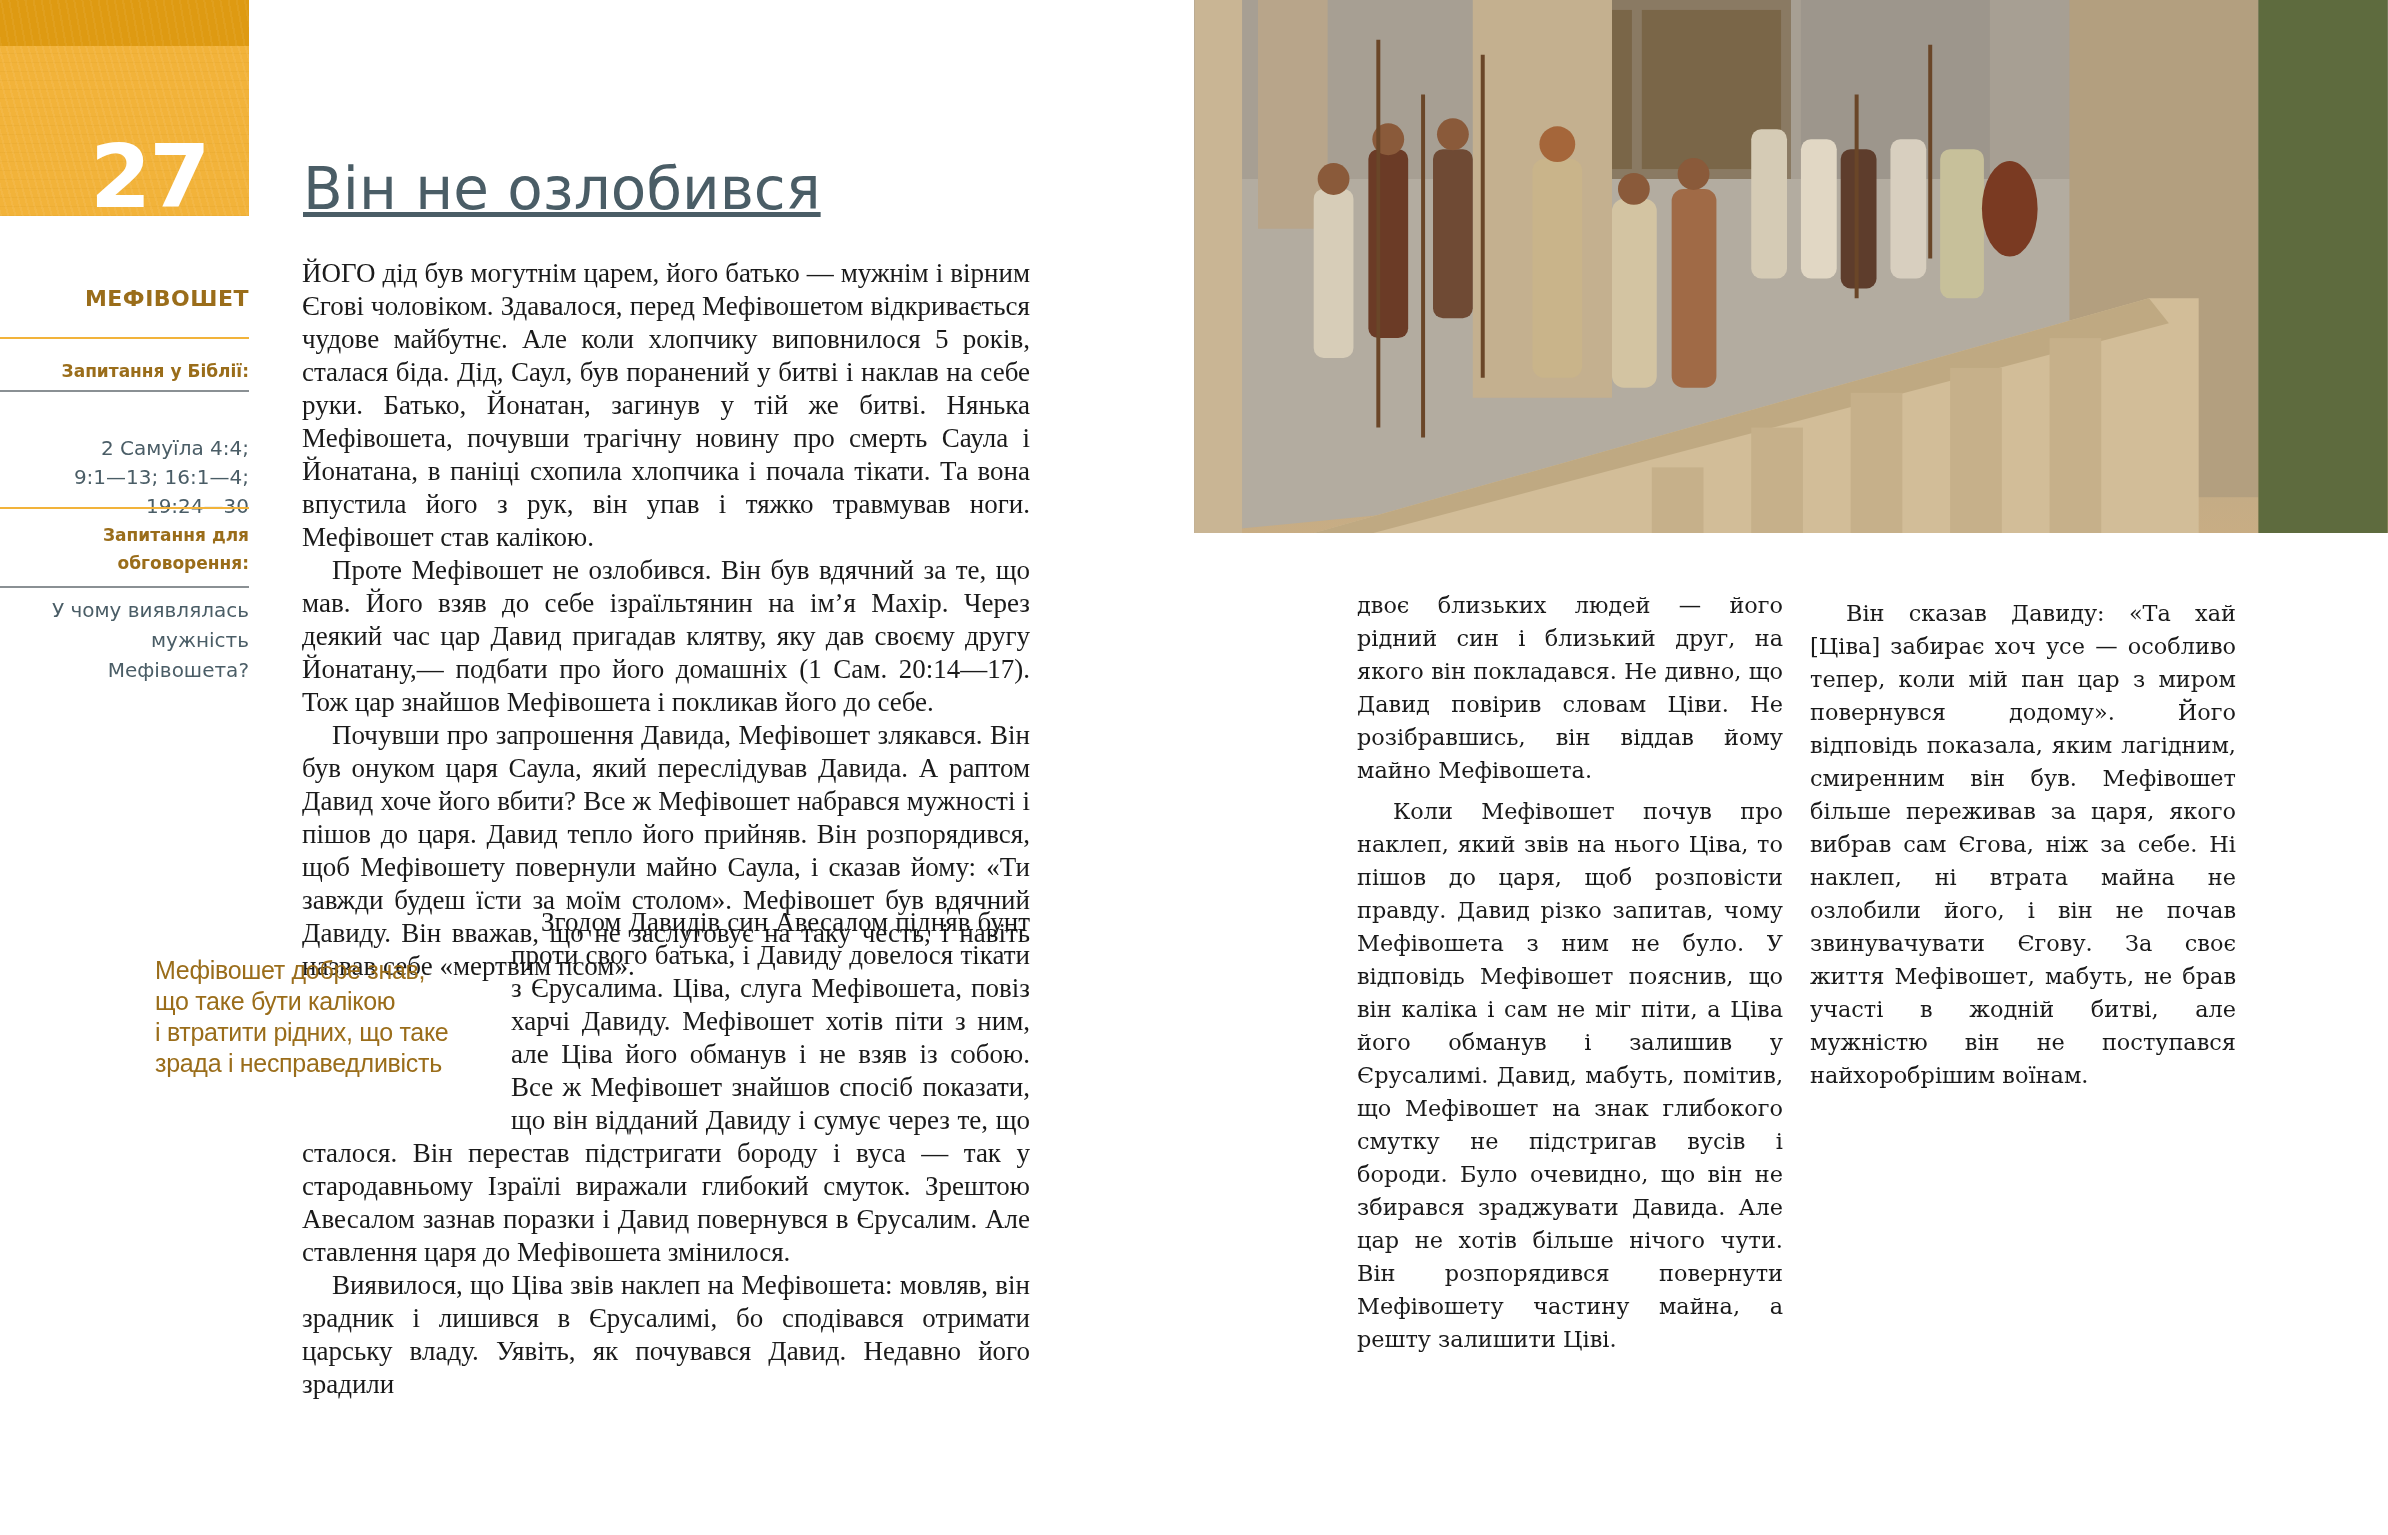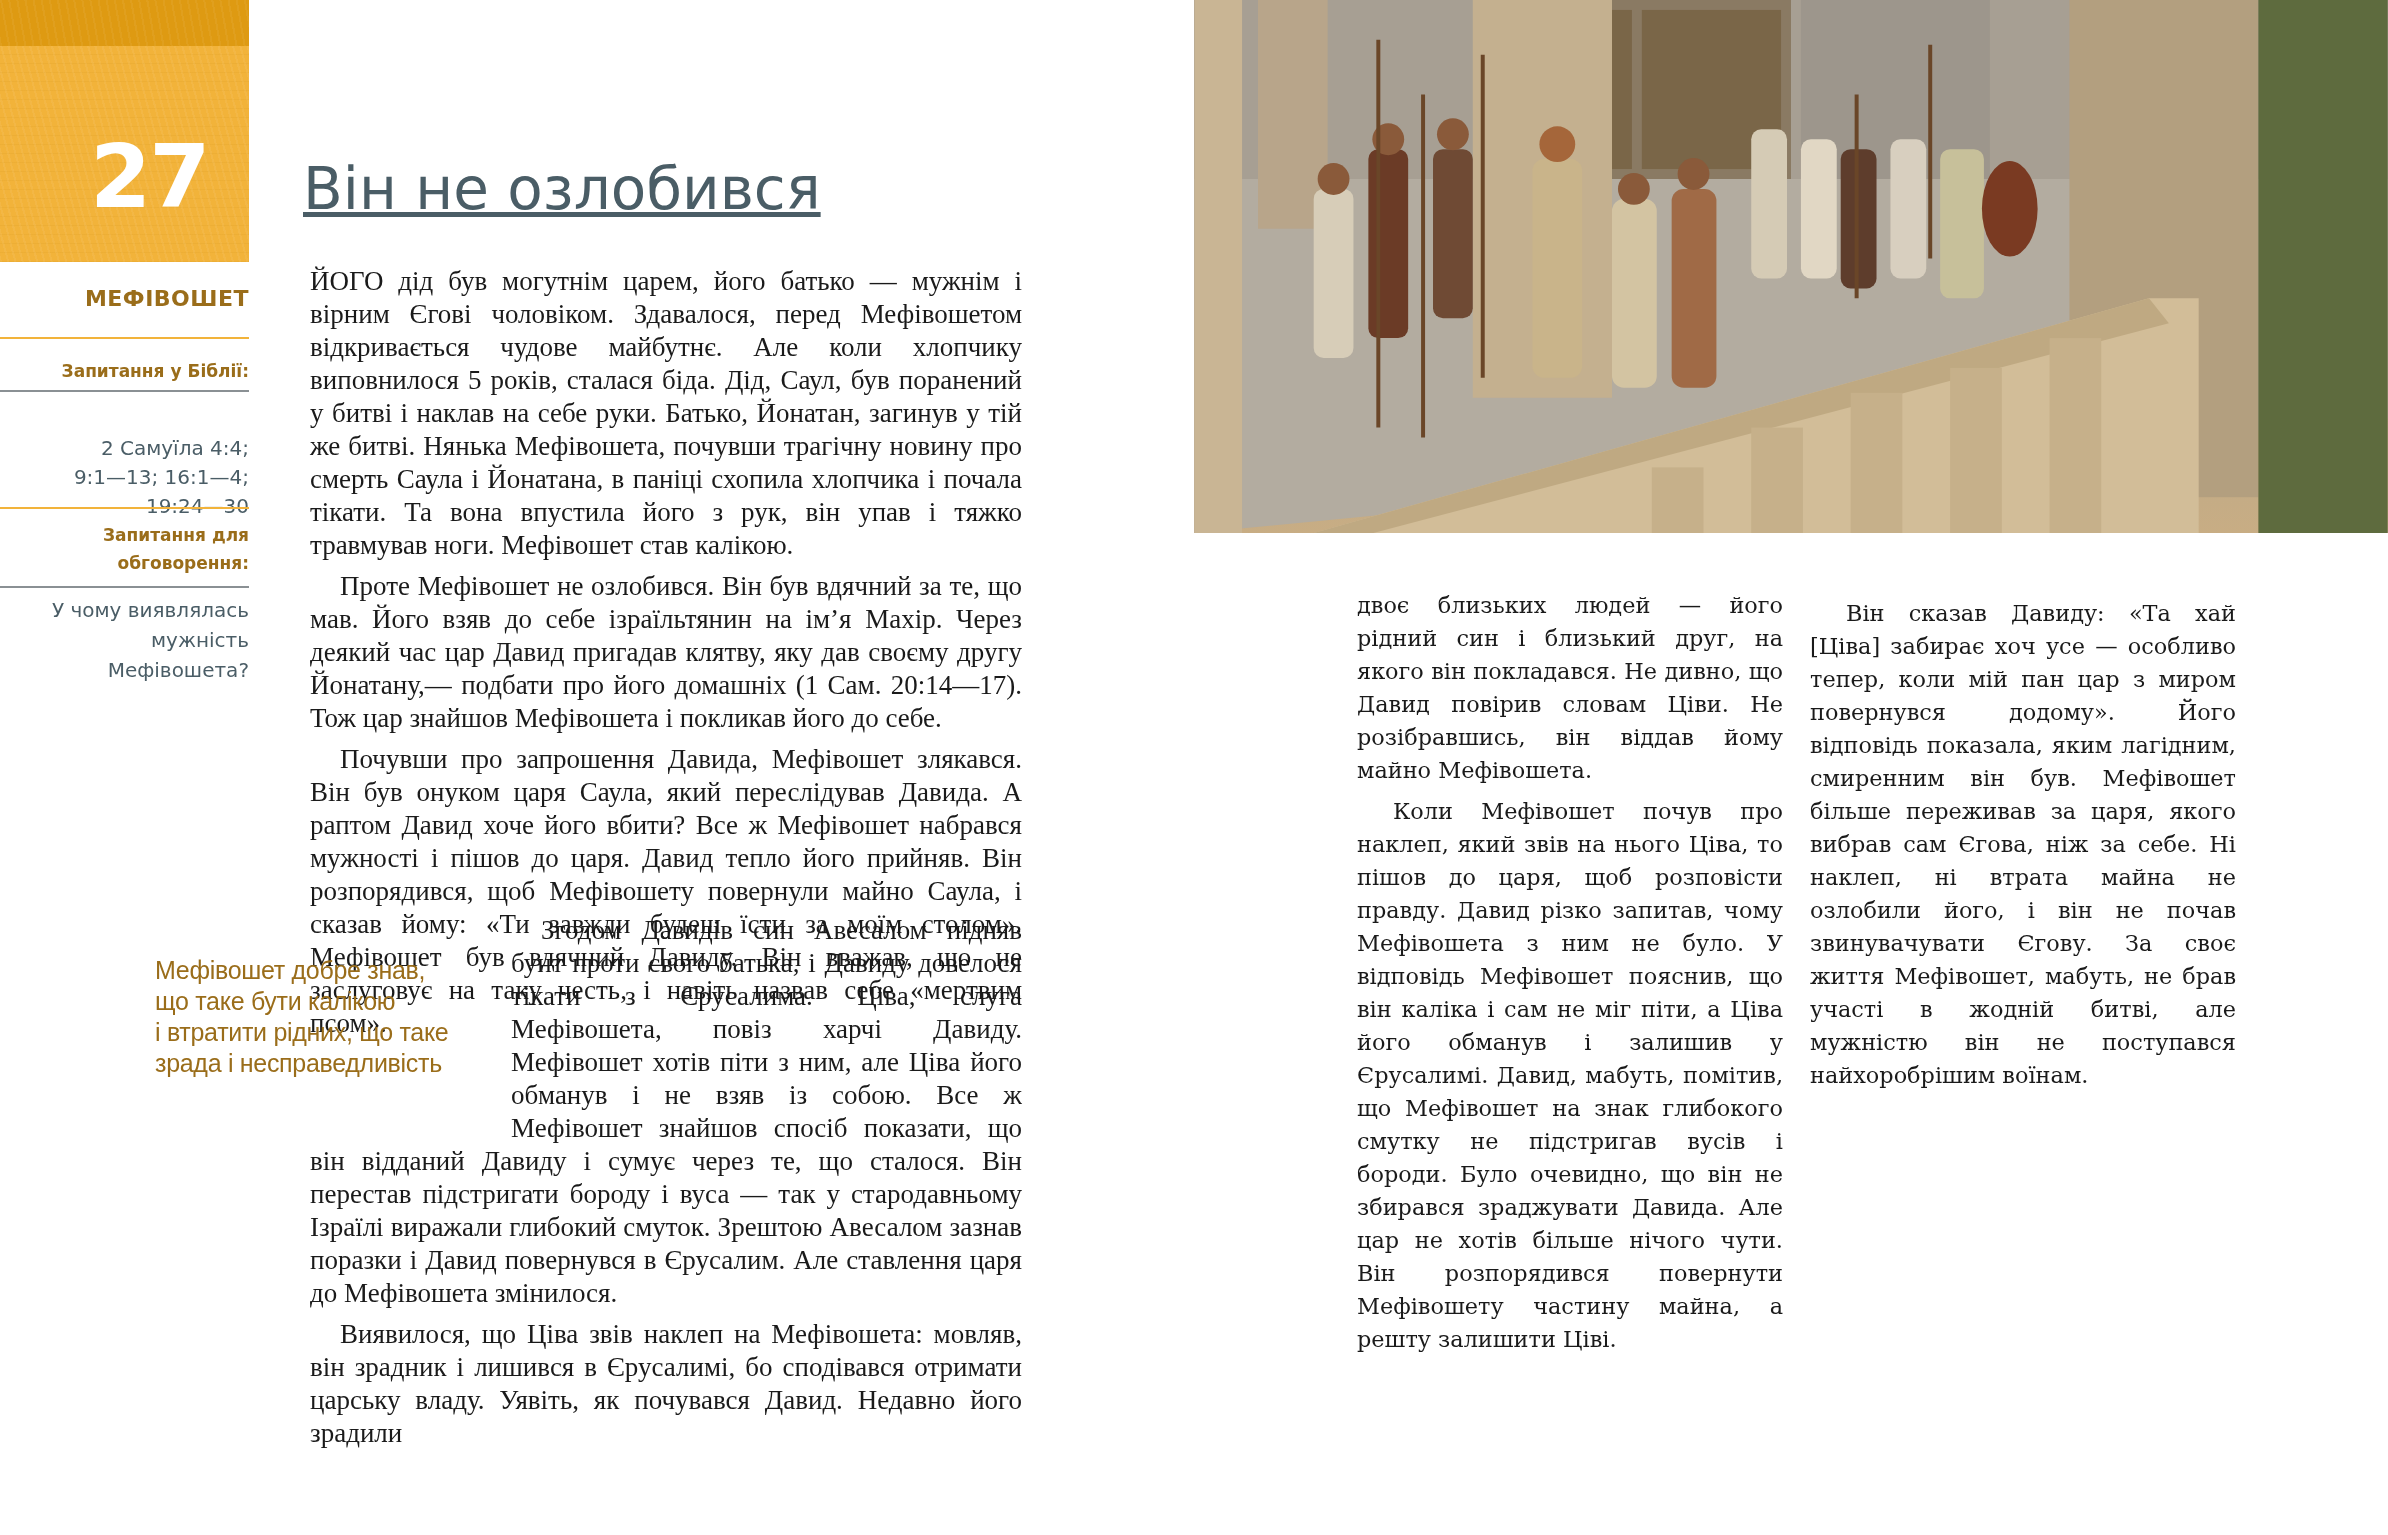--- a/index.html
+++ b/index.html
@@ -1,19 +1,19 @@
 <!DOCTYPE html>
 <html><head>
 <meta charset="utf-8">
 <style>
   html, body { margin: 0; padding: 0; background: #ffffff; }
   body { width: 2388px; height: 1535px; position: relative; overflow: hidden; }
 
   .chapter-block {
-    position: absolute; left: 0; top: 0; width: 249px; height: 262px;
+    position: absolute; left: 0; top: 0; width: 249px; height: 216px;
     background:
       repeating-linear-gradient(75deg, rgba(255,255,255,0.06) 0 2px, rgba(0,0,0,0) 2px 7px),
       repeating-linear-gradient(0deg, rgba(180,120,0,0.08) 0 1px, rgba(0,0,0,0) 1px 9px),
       #f2b33a;
   }
   .chapter-band {
     position: absolute; left: 0; top: 0; width: 249px; height: 46px;
     background: repeating-linear-gradient(80deg, rgba(255,255,255,0.05) 0 2px, rgba(0,0,0,0) 2px 8px), #de9a12;
   }
   .chapter-number {
@@ -34,21 +34,21 @@
   .sb-refs { position: absolute; right: 0; font-size: 20px; color: #4a5d66; line-height: 29px; }
   .sb-question { position: absolute; right: 0; font-size: 20px; color: #4a5d66; line-height: 30px; }
 
   .page-title { position: absolute; left: 303px; top: 149px;
     font-family: "DejaVu Sans", sans-serif; font-size: 58px; color: #4a5d66;
     letter-spacing: 0px; line-height: 80px; white-space: nowrap; }
 
   .body-left { position: absolute; left: 302px; top: 257px; width: 728px;
     font-family: "Liberation Serif", serif; font-size: 27px; line-height: 33px; color: #1a1a1a;
     text-align: justify; }
-  .body-left p { margin: 8px; text-indent: 0; font-family: Liberation Serif, serif; }
+  .body-left p { margin: 0; text-indent: 0; font-family: Liberation Serif, serif; }
   .body-left p.indent { text-indent: 30px; }
   .body-left .wrap-float { float: left; width: 209px; height: 227px; shape-outside: margin-box; }
 
   .pull-quote { position: absolute; left: 155px; top: 955px; width: 328px;
     font-family: "Liberation Sans", sans-serif; font-size: 25px; line-height: 31px;
     color: #9a6d1a; letter-spacing: -0.3px; }
 
   .illustration { position: absolute; left: 1194px; top: 0; width: 1194px; height: 533px; overflow: hidden;
     background: linear-gradient(180deg, #9a958c 0%, #a8a195 35%, #b9a88a 70%, #c8ad84 100%); }
   .illustration svg { display: block; }

